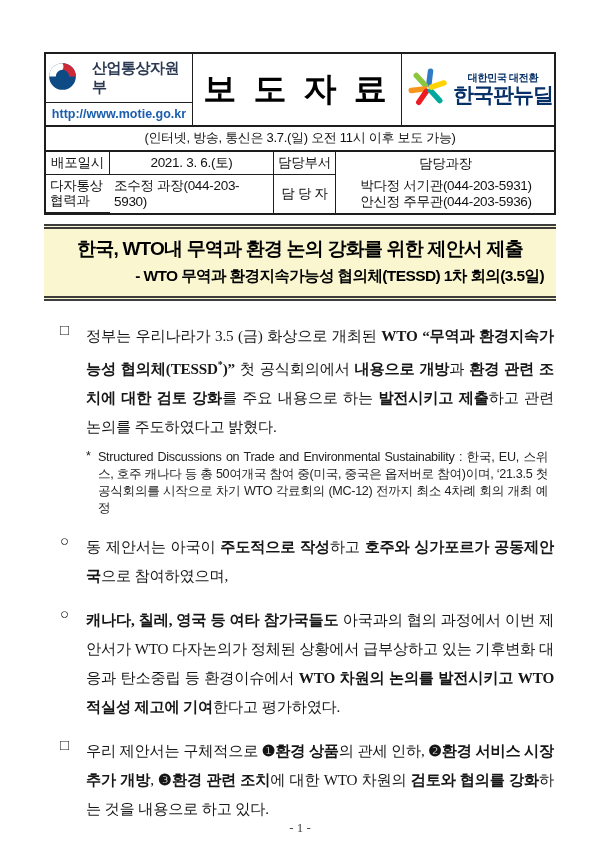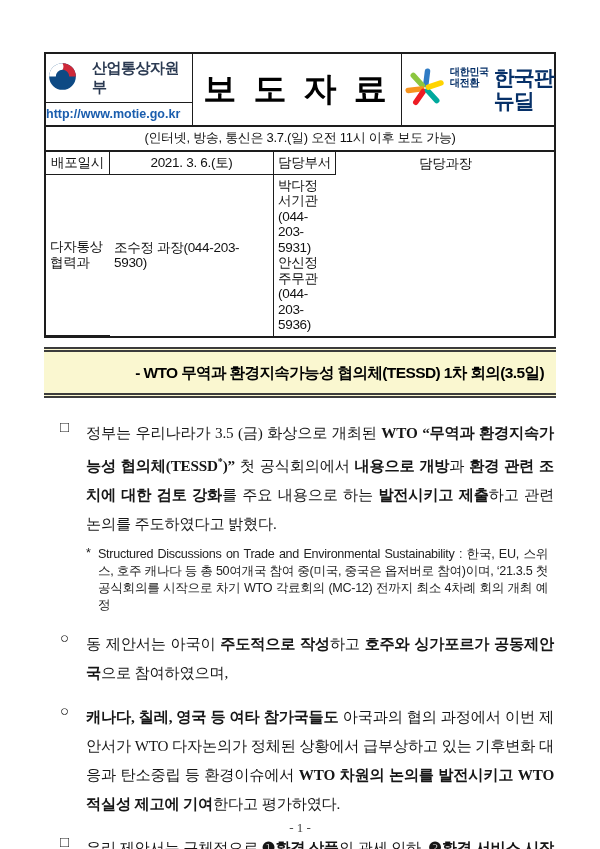--- a/index.html
+++ b/index.html
@@ -14,26 +14,26 @@
   .hdr-table {
     display:grid; grid-template-columns:147px 209px 156px;
     border:2px solid #1d1d1d;
   }
   .hdr-left { border-right:1.6px solid #1d1d1d; display:flex; flex-direction:column; }
   .hdr-logo-row {
     flex:1; display:flex; align-items:center; justify-content:center; gap:15px;
     border-bottom:1.4px solid #1d1d1d; padding:5px 2px;
   }
   .ministry-name { font-size:15px; font-weight:bold; color:#2b3a52; letter-spacing:-0.5px; }
-  .hdr-url { height:22px; display:flex; align-items:center; }
+  .hdr-url { height:22px; display:flex; align-items:center; justify-content:center; }
   .hdr-url a { color:#1b5eae; font-size:12.5px; font-weight:bold; text-decoration:none; }
   .hdr-center { display:flex; align-items:center; justify-content:center; border-right:1.6px solid #1d1d1d; }
   .doc-type { font-size:33px; font-weight:700; letter-spacing:4px; color:#000; }
   .hdr-right { display:flex; align-items:center; justify-content:center; gap:4px; padding:4px 2px; }
-  .nd-text { display:flex; flex-direction:row; align-items:flex-start; line-height:1.05; }
+  .nd-text { display:flex; flex-direction:column; align-items:center; line-height:1.05; }
   .nd-small { font-size:10px; font-weight:bold; color:#063068; letter-spacing:-0.3px; }
   .nd-large { font-size:21px; font-weight:900; color:#063068; letter-spacing:-1px; }
 
   
   .embargo {
     border:2px solid #1d1d1d; border-top:none; text-align:center; padding:2px 0 3px;
   }
   .embargo-line1 { font-size:14.5px; letter-spacing:-0.3px; }
   .embargo-line1 b { font-weight:bold; }
   .embargo-line2 { font-size:13px; letter-spacing:-0.3px; }
@@ -136,27 +136,29 @@
       <div class="embargo-line2">(인터넷, 방송, 통신은 3.7.(일) 오전 11시 이후 보도 가능)</div>
     </div>
 
     <div class="info-table">
       <div class="info-cell">배포일시</div>
       <div class="info-cell">2021. 3. 6.(토)</div>
       <div class="info-cell">담당부서</div>
       <div class="info-cell last-row">담당과장</div>
       <div class="info-cell last-col">다자통상협력과</div>
       <div class="info-cell last-row">조수정 과장(044-203-5930)</div>
+      <div class="info-cell last-row">담 당 자</div>
       <div class="info-cell last-col last-row">
         <span>박다정 서기관(044-203-5931)</span>
         <span>안신정 주무관(044-203-5936)</span>
       </div>
     </div>
 
     <div class="headline">
+      <div class="hl-title">한국, WTO내 무역과 환경 논의 강화를 위한 제안서 제출</div>
       <div class="hl-sub">- WTO 무역과 환경지속가능성 협의체(TESSD) 1차 회의(3.5일)</div>
     </div>
 
     <div class="body-area">
 
       <div class="para">
         <span class="marker">□</span>
         <div class="ptext"><span>정부는 우리나라가 3.5 (금) 화상으로 개최된 </span><b>WTO “무역과 환경지속가능성 협의체(TESSD</b><b><sup>*</sup></b><b>)”</b><span> 첫 공식회의에서 </span><b>내용으로 개방</b><span>과 </span><b>환경 관련 조치에 대한 검토 강화</b><span>를 주요 내용으로 하는 </span><b>발전시키고 제출</b><span>하고 관련 논의를 주도하였다고 밝혔다.</span></div>
       </div>
 

